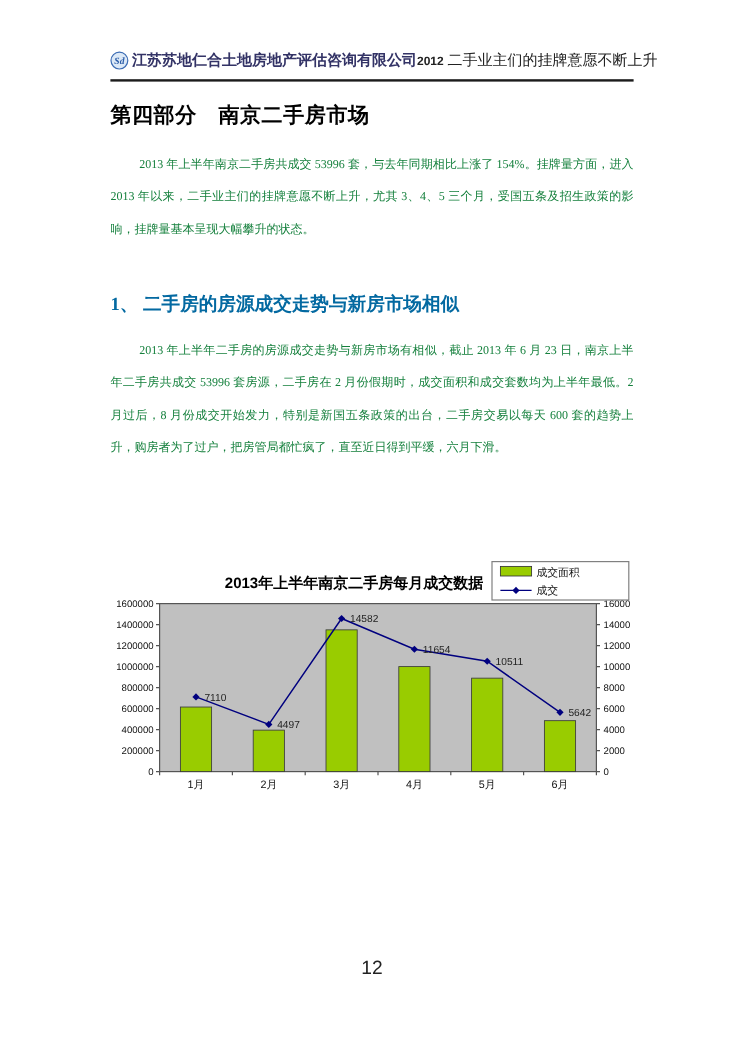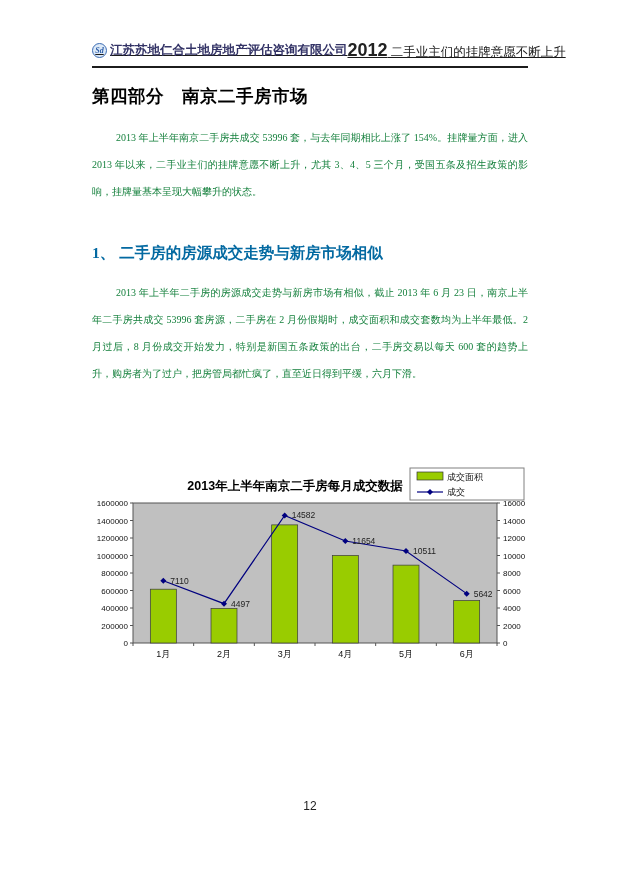--- a/index.html
+++ b/index.html
@@ -7,35 +7,35 @@
     position:relative;
     width:620px;height:877px;
     background:#ffffff;
     font-family:"Liberation Serif","DejaVu Serif",serif;
     color:#1a1a1a;
     overflow:hidden;
   }
   
   .header{
     position:absolute;top:40px;left:92px;right:92px;height:20px;
-    display:flex;justify-content:space-between;align-items:center;text-decoration:underline;
+    display:flex;justify-content:space-between;align-items:center;
   }
   .company{
     display:flex;align-items:center;gap:3px;
     font-size:12.5px;font-weight:bold;color:#333366;white-space:nowrap;
   }
   .logo{
     width:13px;height:13px;border-radius:50%;
     border:1px solid #3c6cb4;background:#dce9f7;color:#2b5ca8;
     font-size:8px;line-height:13px;text-align:center;
     font-family:"Liberation Serif",serif;font-style:italic;font-weight:bold;
     flex:0 0 auto;
   }
   .report-title{font-size:12.5px;color:#222;white-space:nowrap;}
-  .report-title .b{font-weight:bold;font-family:"Liberation Sans",sans-serif;font-size:18px;}
+  .report-title .b{font-weight:bold;font-family:"Liberation Sans",sans-serif;font-size:10px;}
   .header-rule{
     position:absolute;top:66px;left:92px;right:92px;height:0;
     border-top:2.5px solid #1c1c1c;
   }
   
   .h1{
     position:absolute;top:84px;left:92px;right:92px;
     font-size:17.5px;font-weight:bold;color:#000;letter-spacing:.5px;
   }
   .para{
@@ -48,21 +48,21 @@
     position:absolute;top:243px;left:92px;right:92px;
     font-size:15.5px;font-weight:bold;color:#0369a1;
   }
   .para2{top:279px;}
   
   .chart-wrap{position:absolute;top:456px;left:95px;width:440px;height:215px;}
   #chart-svg text{font-family:"Liberation Sans","DejaVu Sans",sans-serif;}
   
   .page-number{
     position:absolute;top:799px;left:0;width:100%;
-    text-align:center;font-size:12px;color:#222;
+    text-align:center;font-size:16px;color:#222;
     font-family:"Liberation Sans",sans-serif;
   }
 </style>
 </head>
 <body>
 
 <div class="page">
 
   <div class="header">
     <div class="company">

